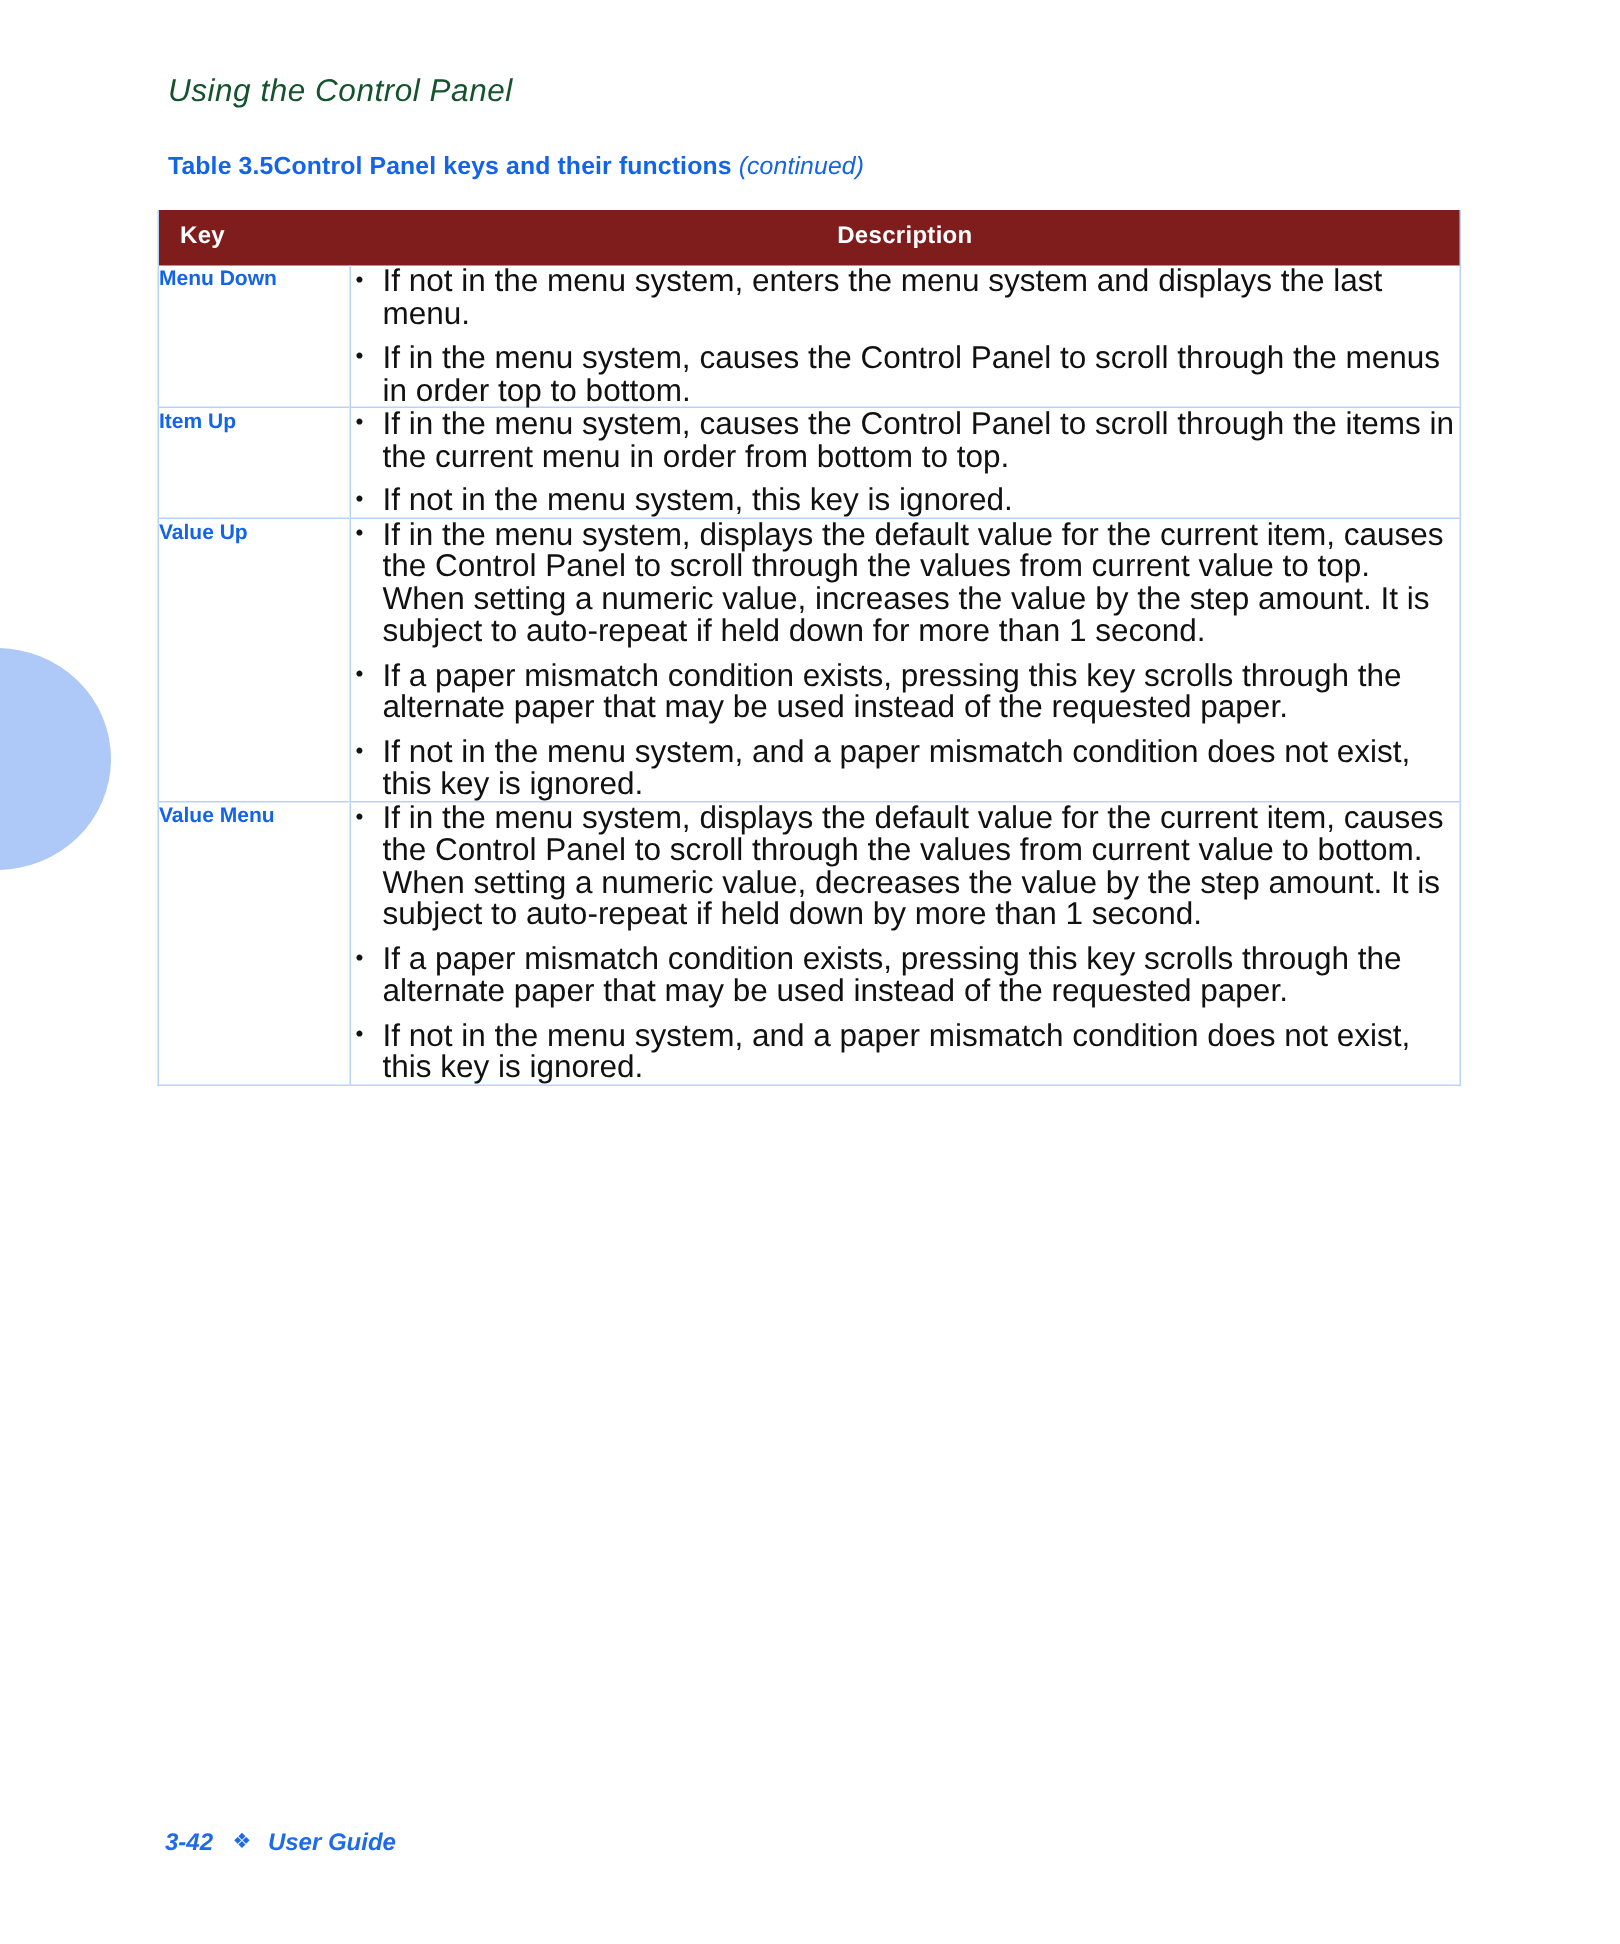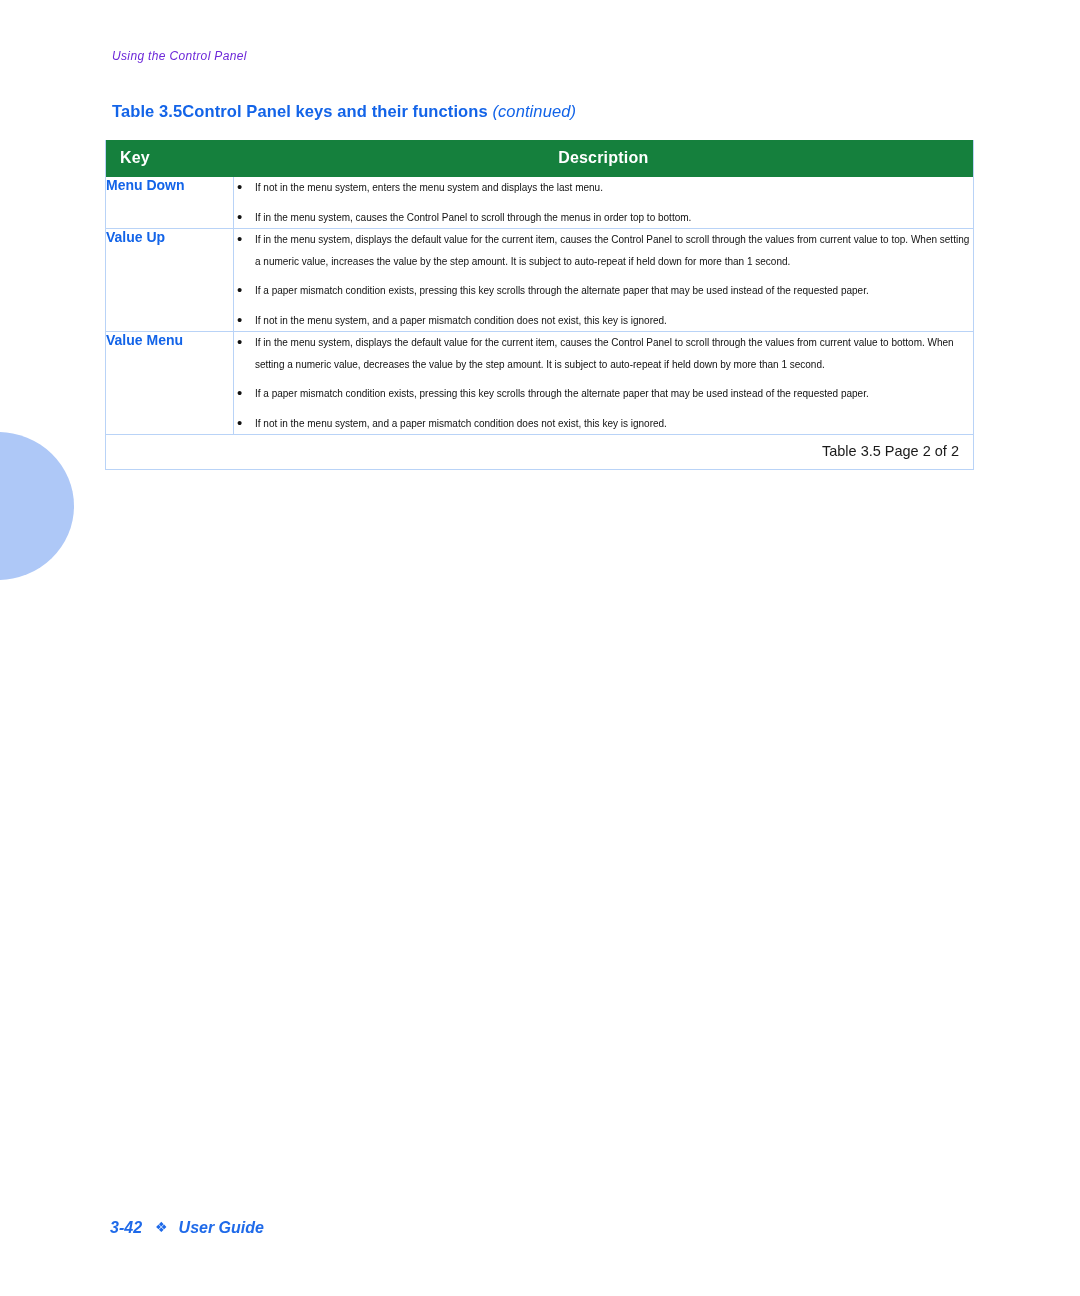--- a/index.html
+++ b/index.html
@@ -31,23 +31,23 @@
   .page {
     position: relative;
     z-index: 2;
   }
 
   
   .running-head {
     position: absolute;
     left: 112px;
     top: 49px;
-    font-size: 12px;
+    font-size: 21px;
     font-style: italic;
-    color: #6d28d9;
+    color: #14532d;
     letter-spacing: 0.35px;
     white-space: nowrap;
   }
 
   
   .table-caption {
     position: absolute;
     left: 112px;
     top: 102px;
     font-size: 16.5px;
@@ -72,21 +72,21 @@
     border-collapse: collapse;
     table-layout: fixed;
     border-left: 1.5px solid #b9d3f7;
     border-right: 1.5px solid #b9d3f7;
     border-bottom: 1.5px solid #b9d3f7;
   }
   .keytable col.c-key { width: 128px; }
   .keytable col.c-desc { width: 740px; }
 
   .keytable thead th {
-    background: #15803d;
+    background: #7f1d1d;
     color: #ffffff;
     font-size: 16px;
     font-weight: bold;
     padding: 9px 0 10px 0;
     border: none;
     letter-spacing: 0.2px;
   }
   .keytable thead th.th-key {
     text-align: left;
     padding-left: 14px;
@@ -117,21 +117,21 @@
 
   ul.bullets {
     margin: 0;
     padding: 0;
     list-style: none;
   }
   ul.bullets li {
     position: relative;
     padding-left: 21px;
     margin: 0 0 8px 0;
-    font-size: 10px;
+    font-size: 21px;
     line-height: 21.5px;
     color: #111111;
   }
   ul.bullets li:last-child { margin-bottom: 0; }
   ul.bullets li::before {
     content: "\2022";
     position: absolute;
     left: 3px;
     top: -1px;
     font-size: 15px;
@@ -194,20 +194,29 @@
       <tr>
         <td class="key-cell">Menu Down</td>
         <td class="desc-cell">
           <ul class="bullets">
             <li>If not in the menu system, enters the menu system and displays the last menu.</li>
             <li>If in the menu system, causes the Control Panel to scroll through the menus in order top to bottom.</li>
           </ul>
         </td>
       </tr>
 
+      <tr>
+        <td class="key-cell">Item Up</td>
+        <td class="desc-cell">
+          <ul class="bullets">
+            <li>If in the menu system, causes the Control Panel to scroll through the items in the current menu in order from bottom to top.</li>
+            <li>If not in the menu system, this key is ignored.</li>
+          </ul>
+        </td>
+      </tr>
 
 
       <tr>
         <td class="key-cell">Value Up</td>
         <td class="desc-cell">
           <ul class="bullets">
             <li>If in the menu system, displays the default value for the current item, causes the Control Panel to scroll through the values from current value to top. When setting a numeric value, increases the value by the step amount. It is subject to auto-repeat if held down for more than 1 second.</li>
             <li>If a paper mismatch condition exists, pressing this key scrolls through the alternate paper that may be used instead of the requested paper.</li>
             <li>If not in the menu system, and a paper mismatch condition does not exist, this key is ignored.</li>
           </ul>
@@ -218,23 +227,20 @@
         <td class="key-cell">Value Menu</td>
         <td class="desc-cell">
           <ul class="bullets">
             <li>If in the menu system, displays the default value for the current item, causes the Control Panel to scroll through the values from current value to bottom. When setting a numeric value, decreases the value by the step amount. It is subject to auto-repeat if held down by more than 1 second.</li>
             <li>If a paper mismatch condition exists, pressing this key scrolls through the alternate paper that may be used instead of the requested paper.</li>
             <li>If not in the menu system, and a paper mismatch condition does not exist, this key is ignored.</li>
           </ul>
         </td>
       </tr>
 
-      <tr class="table-footer-row">
-        <td colspan="2">Table 3.5  Page 2 of 2</td>
-      </tr>
 
     </tbody>
   </table>
 
   <div class="page-footer">
     <span class="pg-num">3-42</span><span class="pg-sep">❖</span><span class="pg-label">User Guide</span>
   </div>
 
 </div>
 

